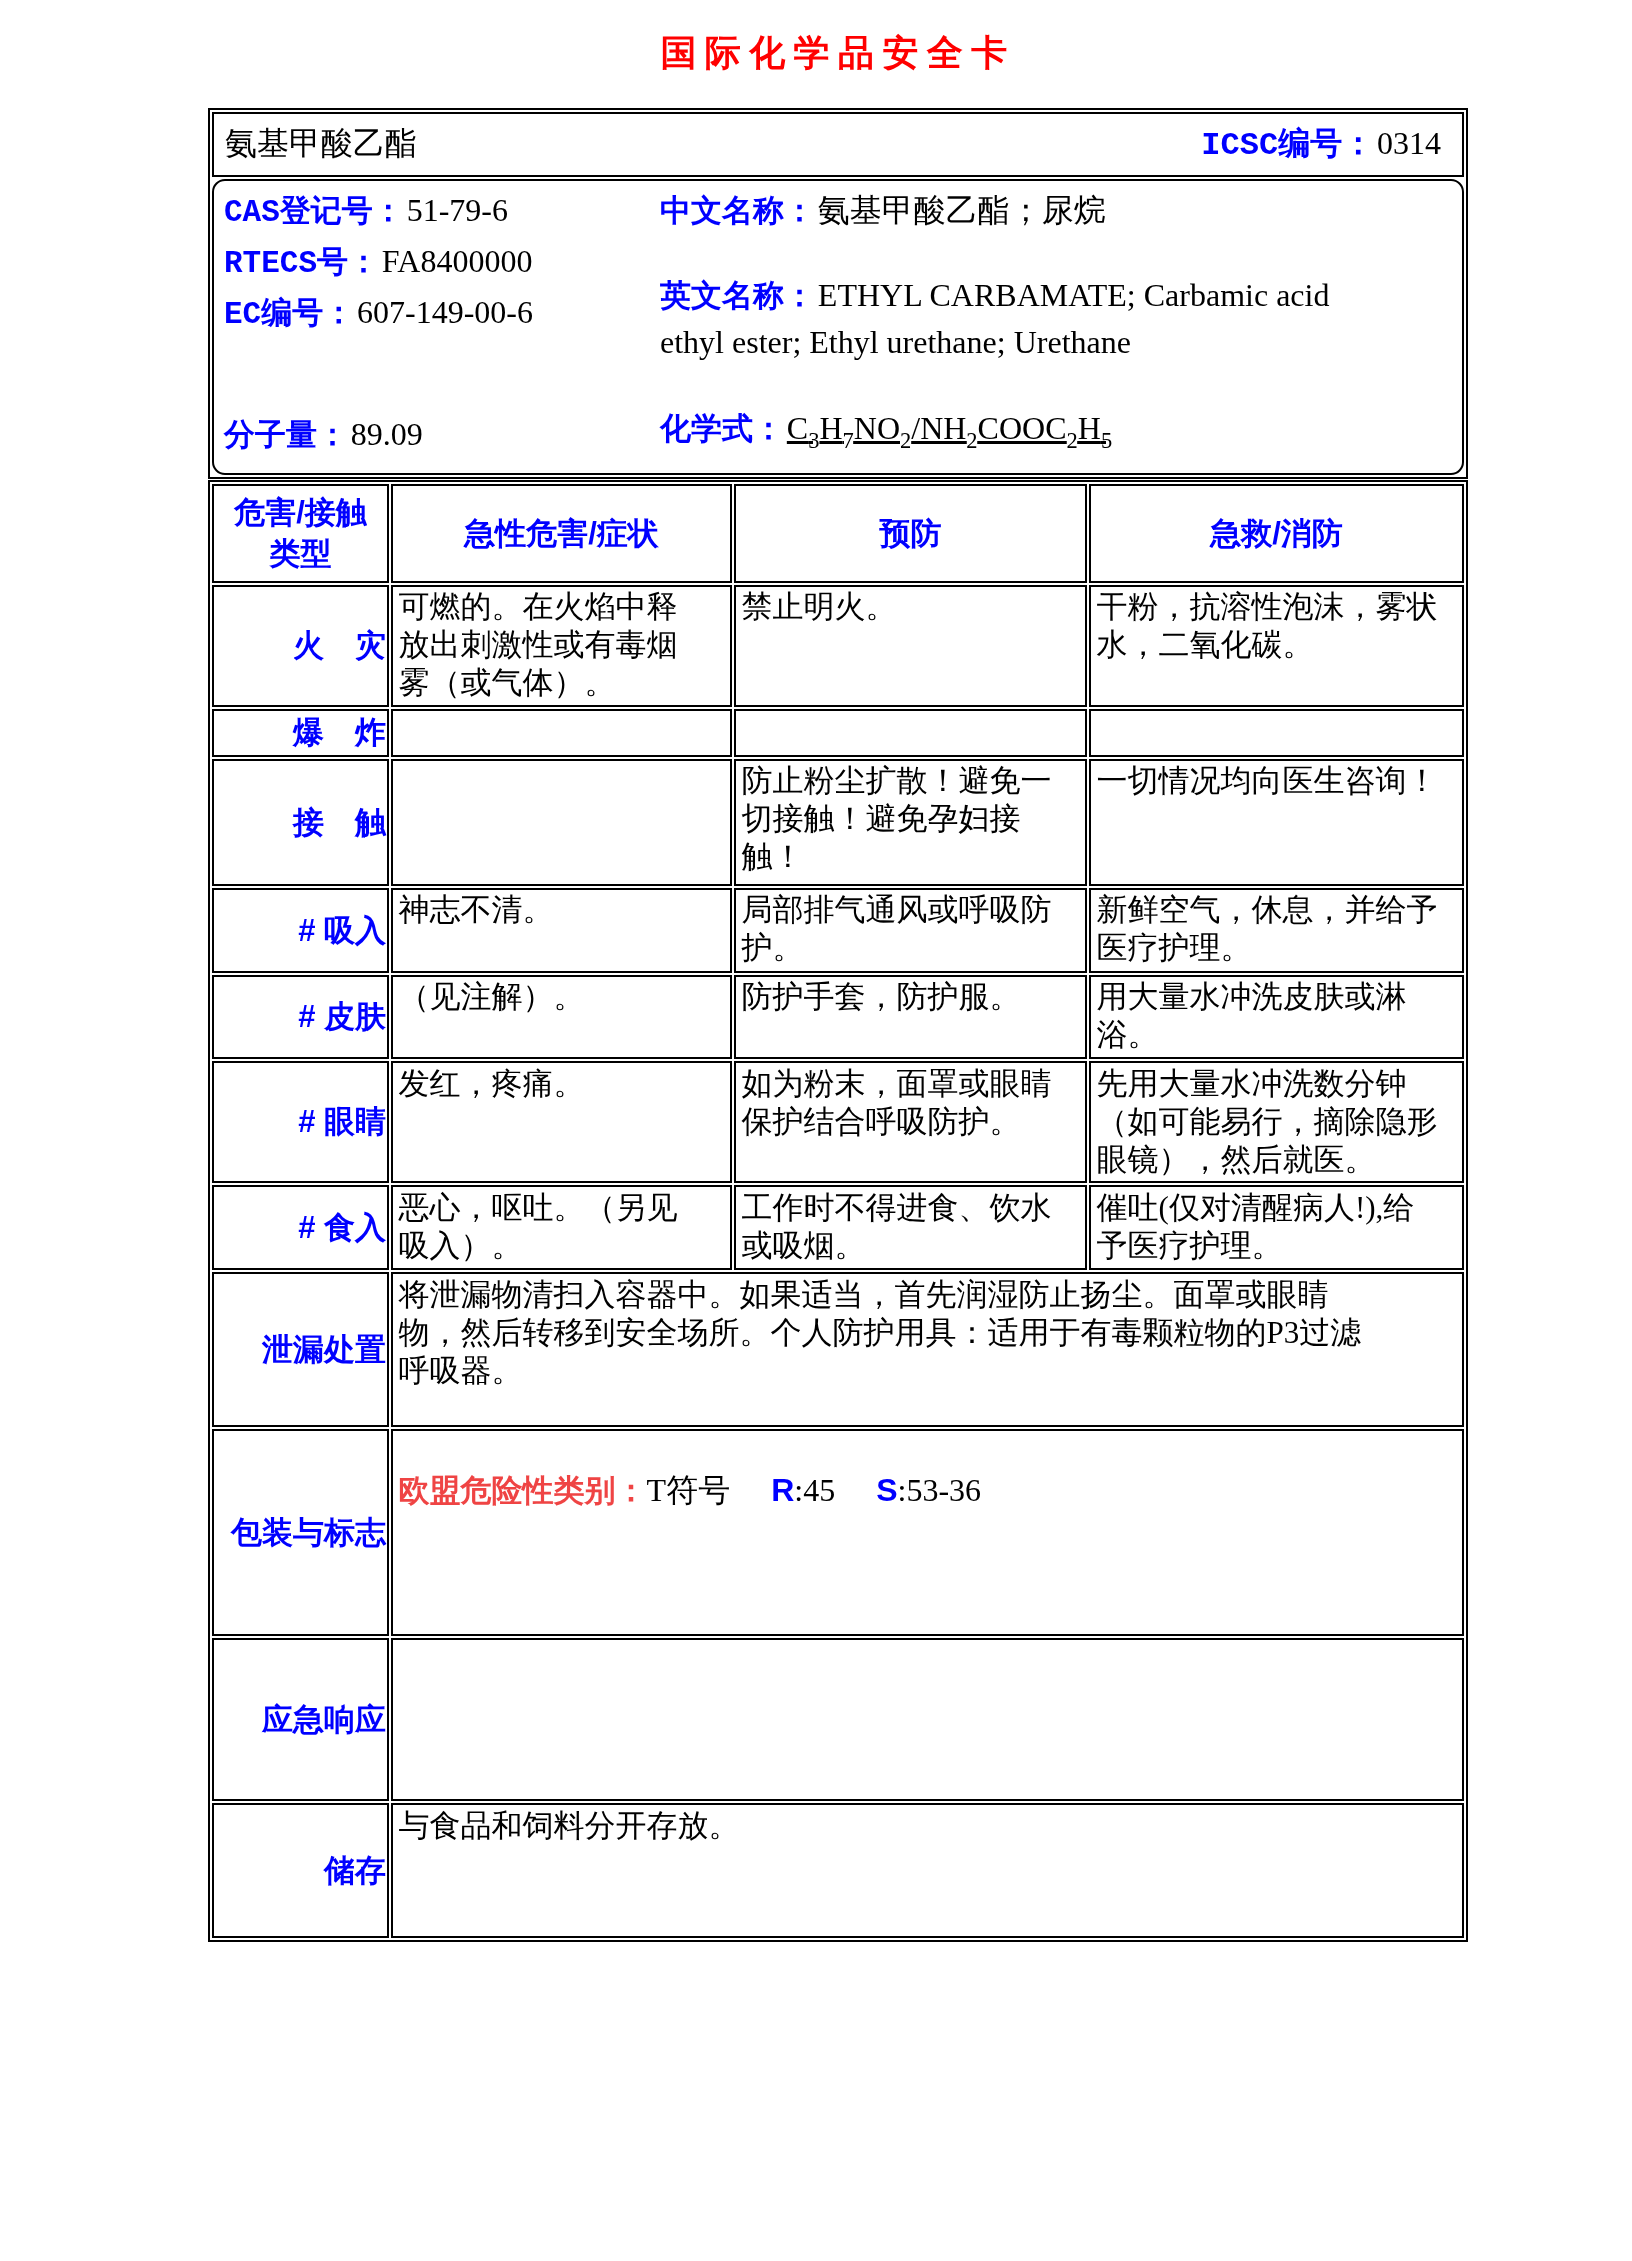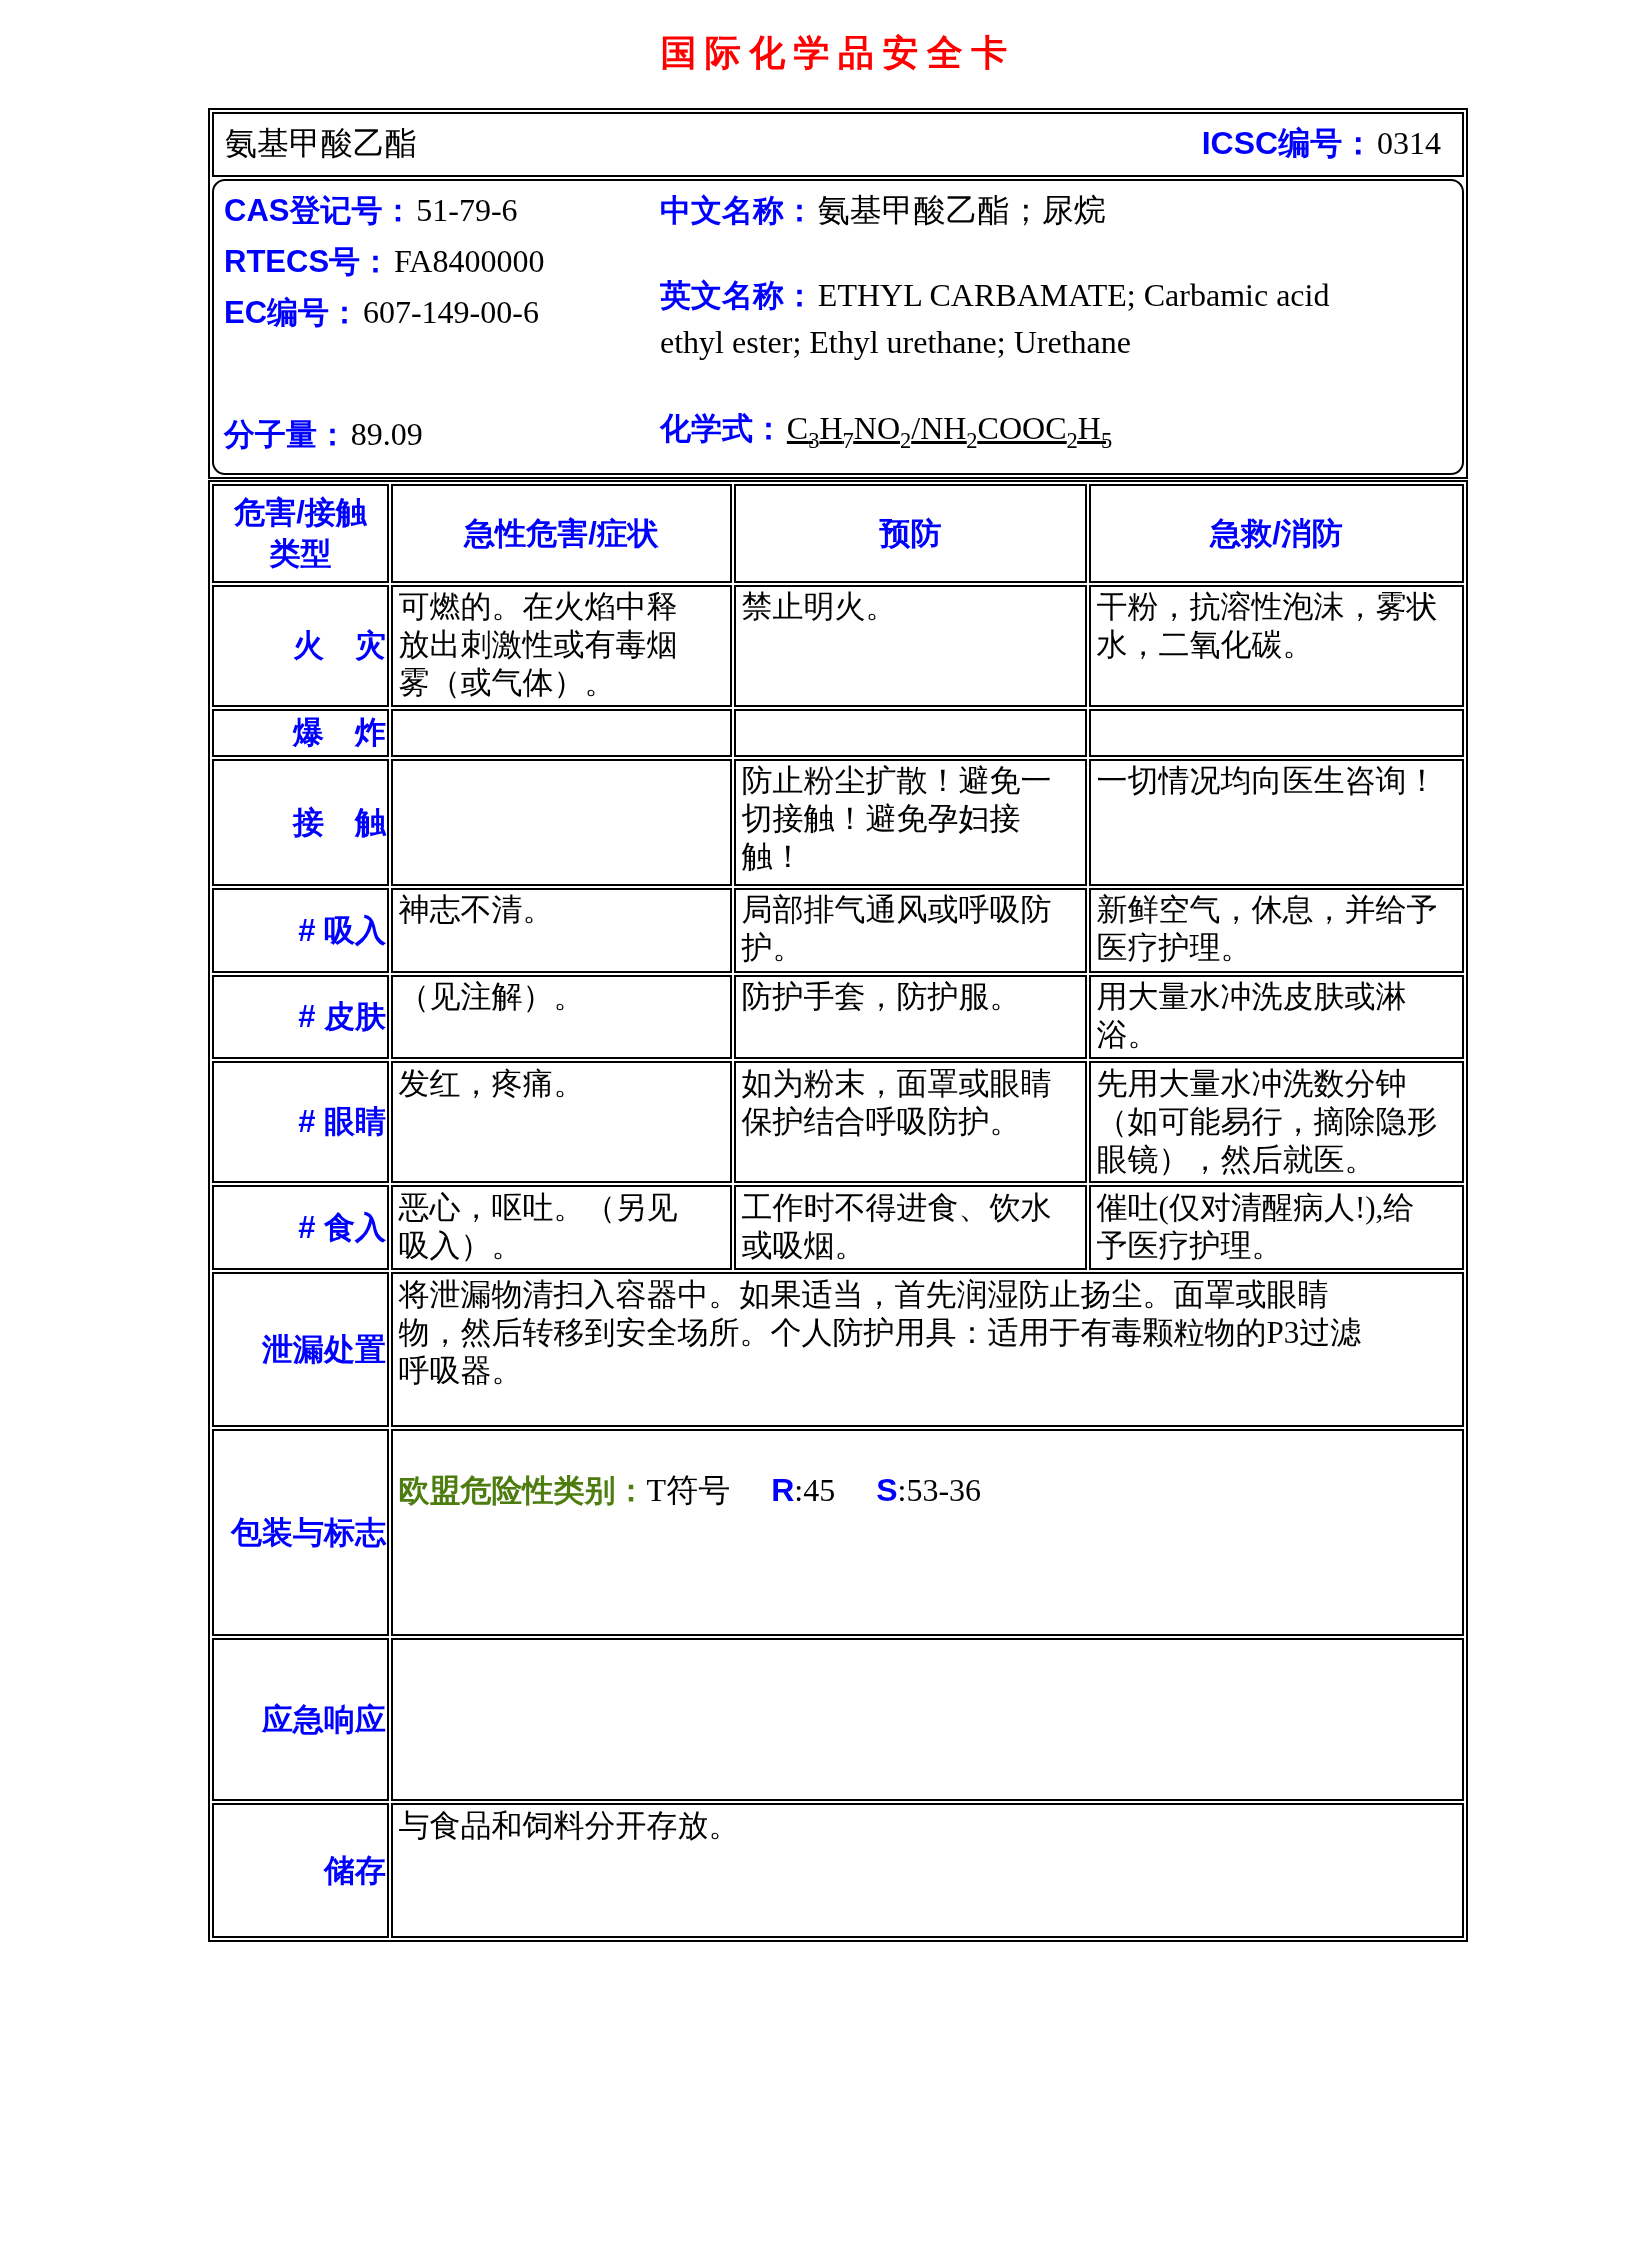--- a/index.html
+++ b/index.html
@@ -24,21 +24,21 @@
 
   .tbl-top { margin-top:22.5px; }
   .tbl-main { margin-top:1.4px; }
 
   
   td.head-td { height:59px; vertical-align:middle; }
   .head-flex { display:flex; justify-content:space-between; align-items:center; padding:0 20px 0 10px; }
   .substance { font-size:32px; }
   .lbl-blue {
     color:#0000FF; font-weight:bold; font-size:31px;
-    font-family:Liberation Sans, sans-serif;
+    font-family:Liberation Mono, monospace;
   }
   .val { font-size:32px; color:#000; }
 
   
   td.info-td { height:275px; vertical-align:top; padding:7px 10px 10px 10px;border-radius:13px; }
   .info-grid { display:flex; height:100%; }
   .info-left  { width:436px; display:flex; flex-direction:column; }
   .info-right { flex:1; display:flex; flex-direction:column; }
   .info-line { line-height:44px; }
   .mt-auto { margin-top:auto; }
@@ -57,21 +57,21 @@
     text-align:right; vertical-align:middle;
     color:#0000FF; font-weight:bold; font-size:31px;
     font-family:"Liberation Sans","DejaVu Sans",sans-serif;
     white-space:nowrap;
   }
   td.ct {
     vertical-align:top; padding:1.4px 8.4px 2.8px 5.6px;
     font-size:31px; line-height:38px; color:#000;
     white-space:pre-line; overflow:hidden;
   }
-  .seg-label { color:#4d7c0f; font-weight:bold; font-size:31px;
+  .seg-label { color:#ef4444; font-weight:bold; font-size:31px;
     font-family:"Liberation Sans","DejaVu Sans",sans-serif; }
   .seg-black { color:#000; font-size:32px; }
   .seg-blue  { color:#0000FF; font-weight:bold; font-size:32px;
     font-family:"Liberation Sans","DejaVu Sans",sans-serif; }
   .gap { margin-left:41px; }
 </style>
 </head>
 <body>
 
 <div class="page">

